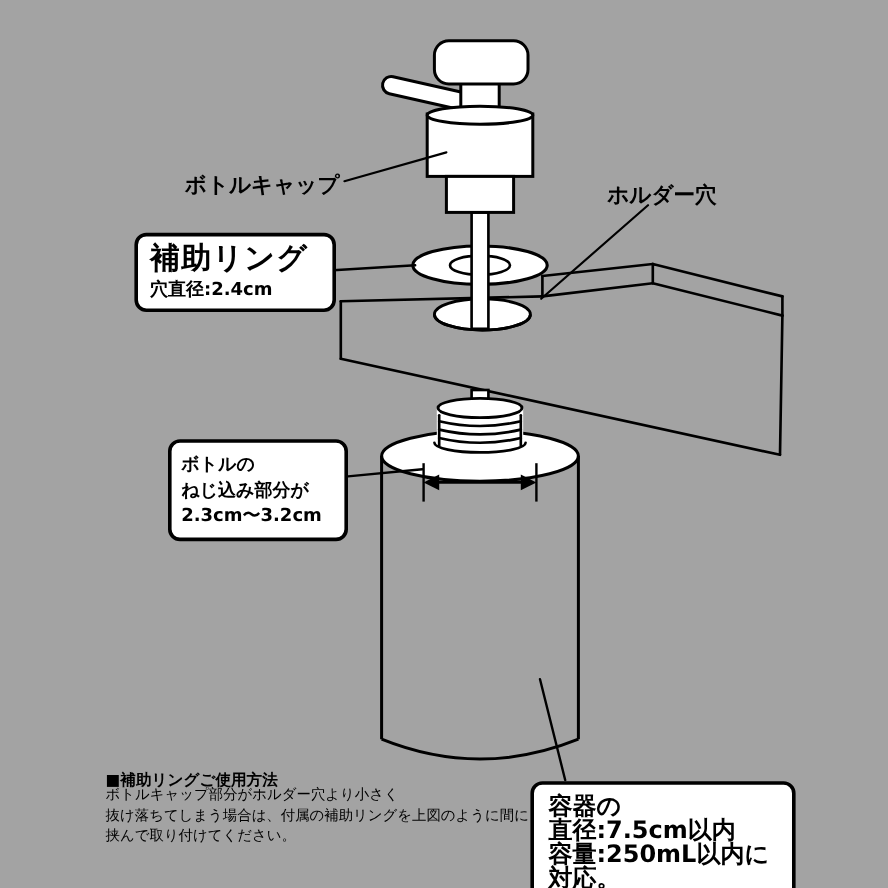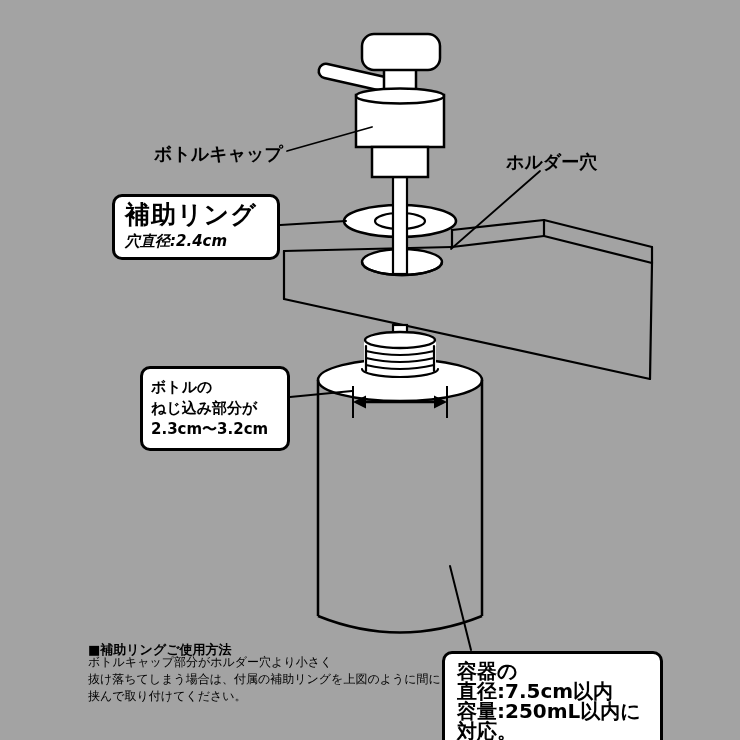--- a/index.html
+++ b/index.html
@@ -4,21 +4,21 @@
 <style>
   * { margin:0; padding:0; box-sizing:border-box; }
   html,body { width:740px; height:740px; background:#ffffff; }
   body { font-family:"DejaVu Sans","Liberation Sans",sans-serif; color:#000; }
   .stage { position:relative; width:740px; height:740px; background:#a3a3a3; overflow:hidden; }
   .stage > svg { position:absolute; left:0; top:0; }
   .label { position:absolute; font-weight:bold; font-size:18px; white-space:nowrap; }
   .callout-box { position:absolute; background:#fff; border:3px solid #000; border-radius:10px; font-weight:bold; }
   .ring-box { left:96px; top:194px; width:168px; height:66px; padding:3px 6px 5px 10px;margin-left:16px; }
   .ring-box .ring-title { font-size:25px; line-height:30px; letter-spacing:1px; }
-  .ring-box .ring-note { font-size:15px; line-height:19px; margin-top:2px;font-style:italic; }
+  .ring-box .ring-note { font-size:15px; line-height:19px; margin-top:2px; }
   .screw-box { left:140px; top:366px; width:150px; padding:8px 8px; font-size:15px; line-height:21px; }
   .container-box { left:442px; top:651px; width:221px; padding:7px 12px; font-size:20px; line-height:20px; }
   .usage-heading { position:absolute; left:88px; top:641px; font-weight:bold; font-size:13px; }
   .usage-body { position:absolute; left:88px; top:631px; font-size:12px; line-height:17px; font-weight:normal; white-space:nowrap;margin-top:23px; }
 </style>
 </head>
 <body>
 
 <div class="stage">
 

